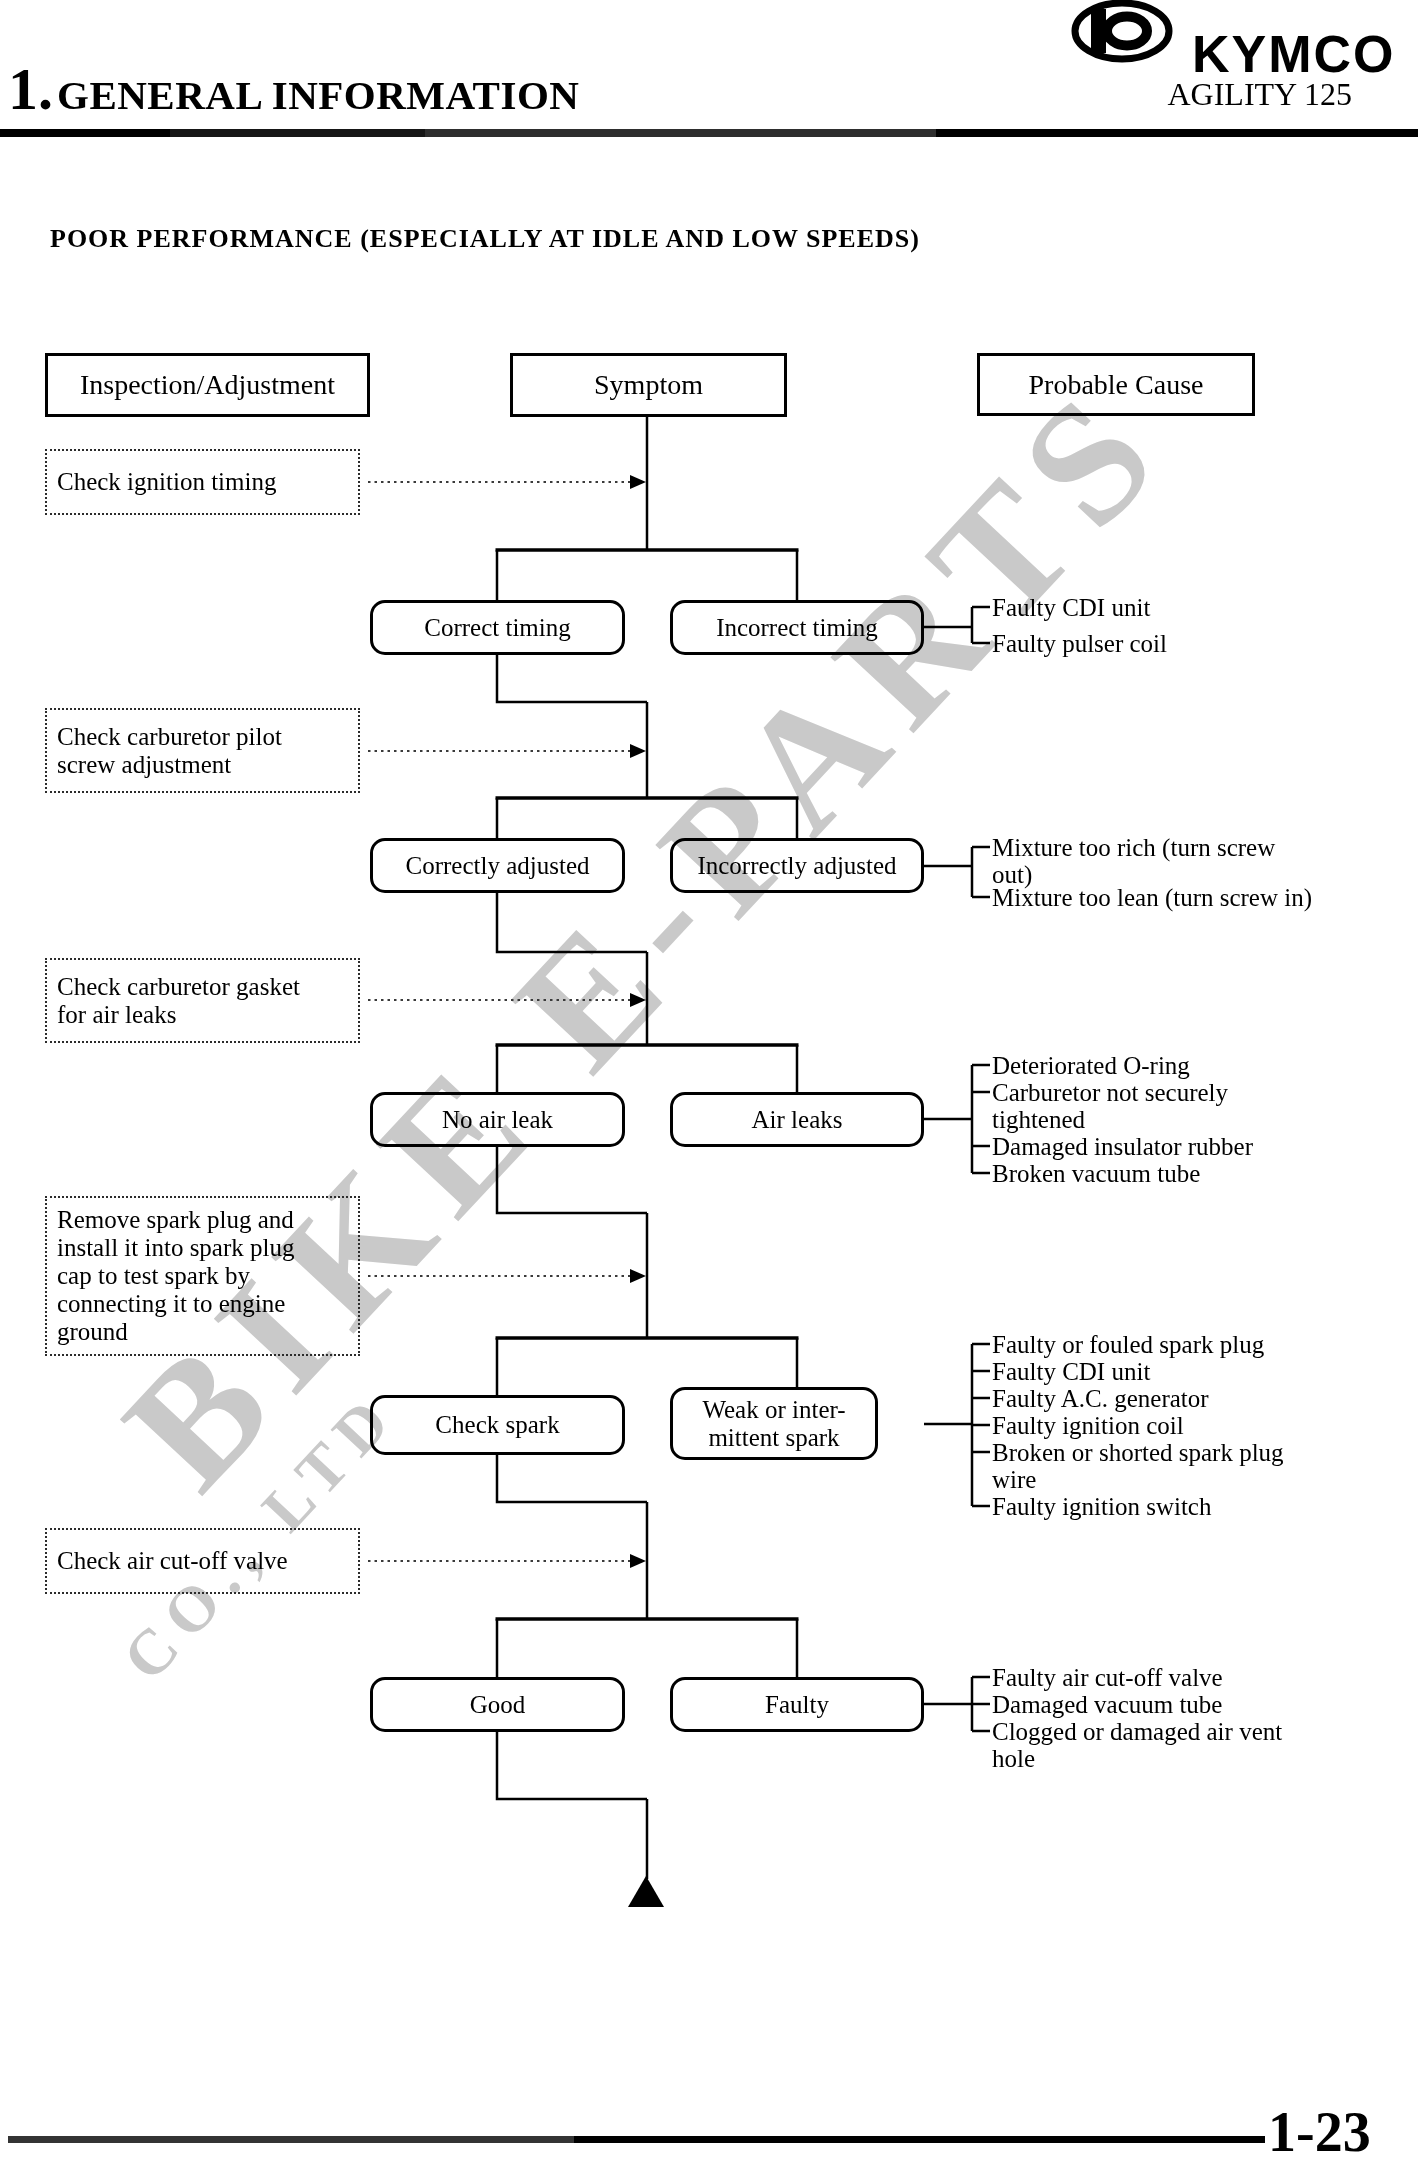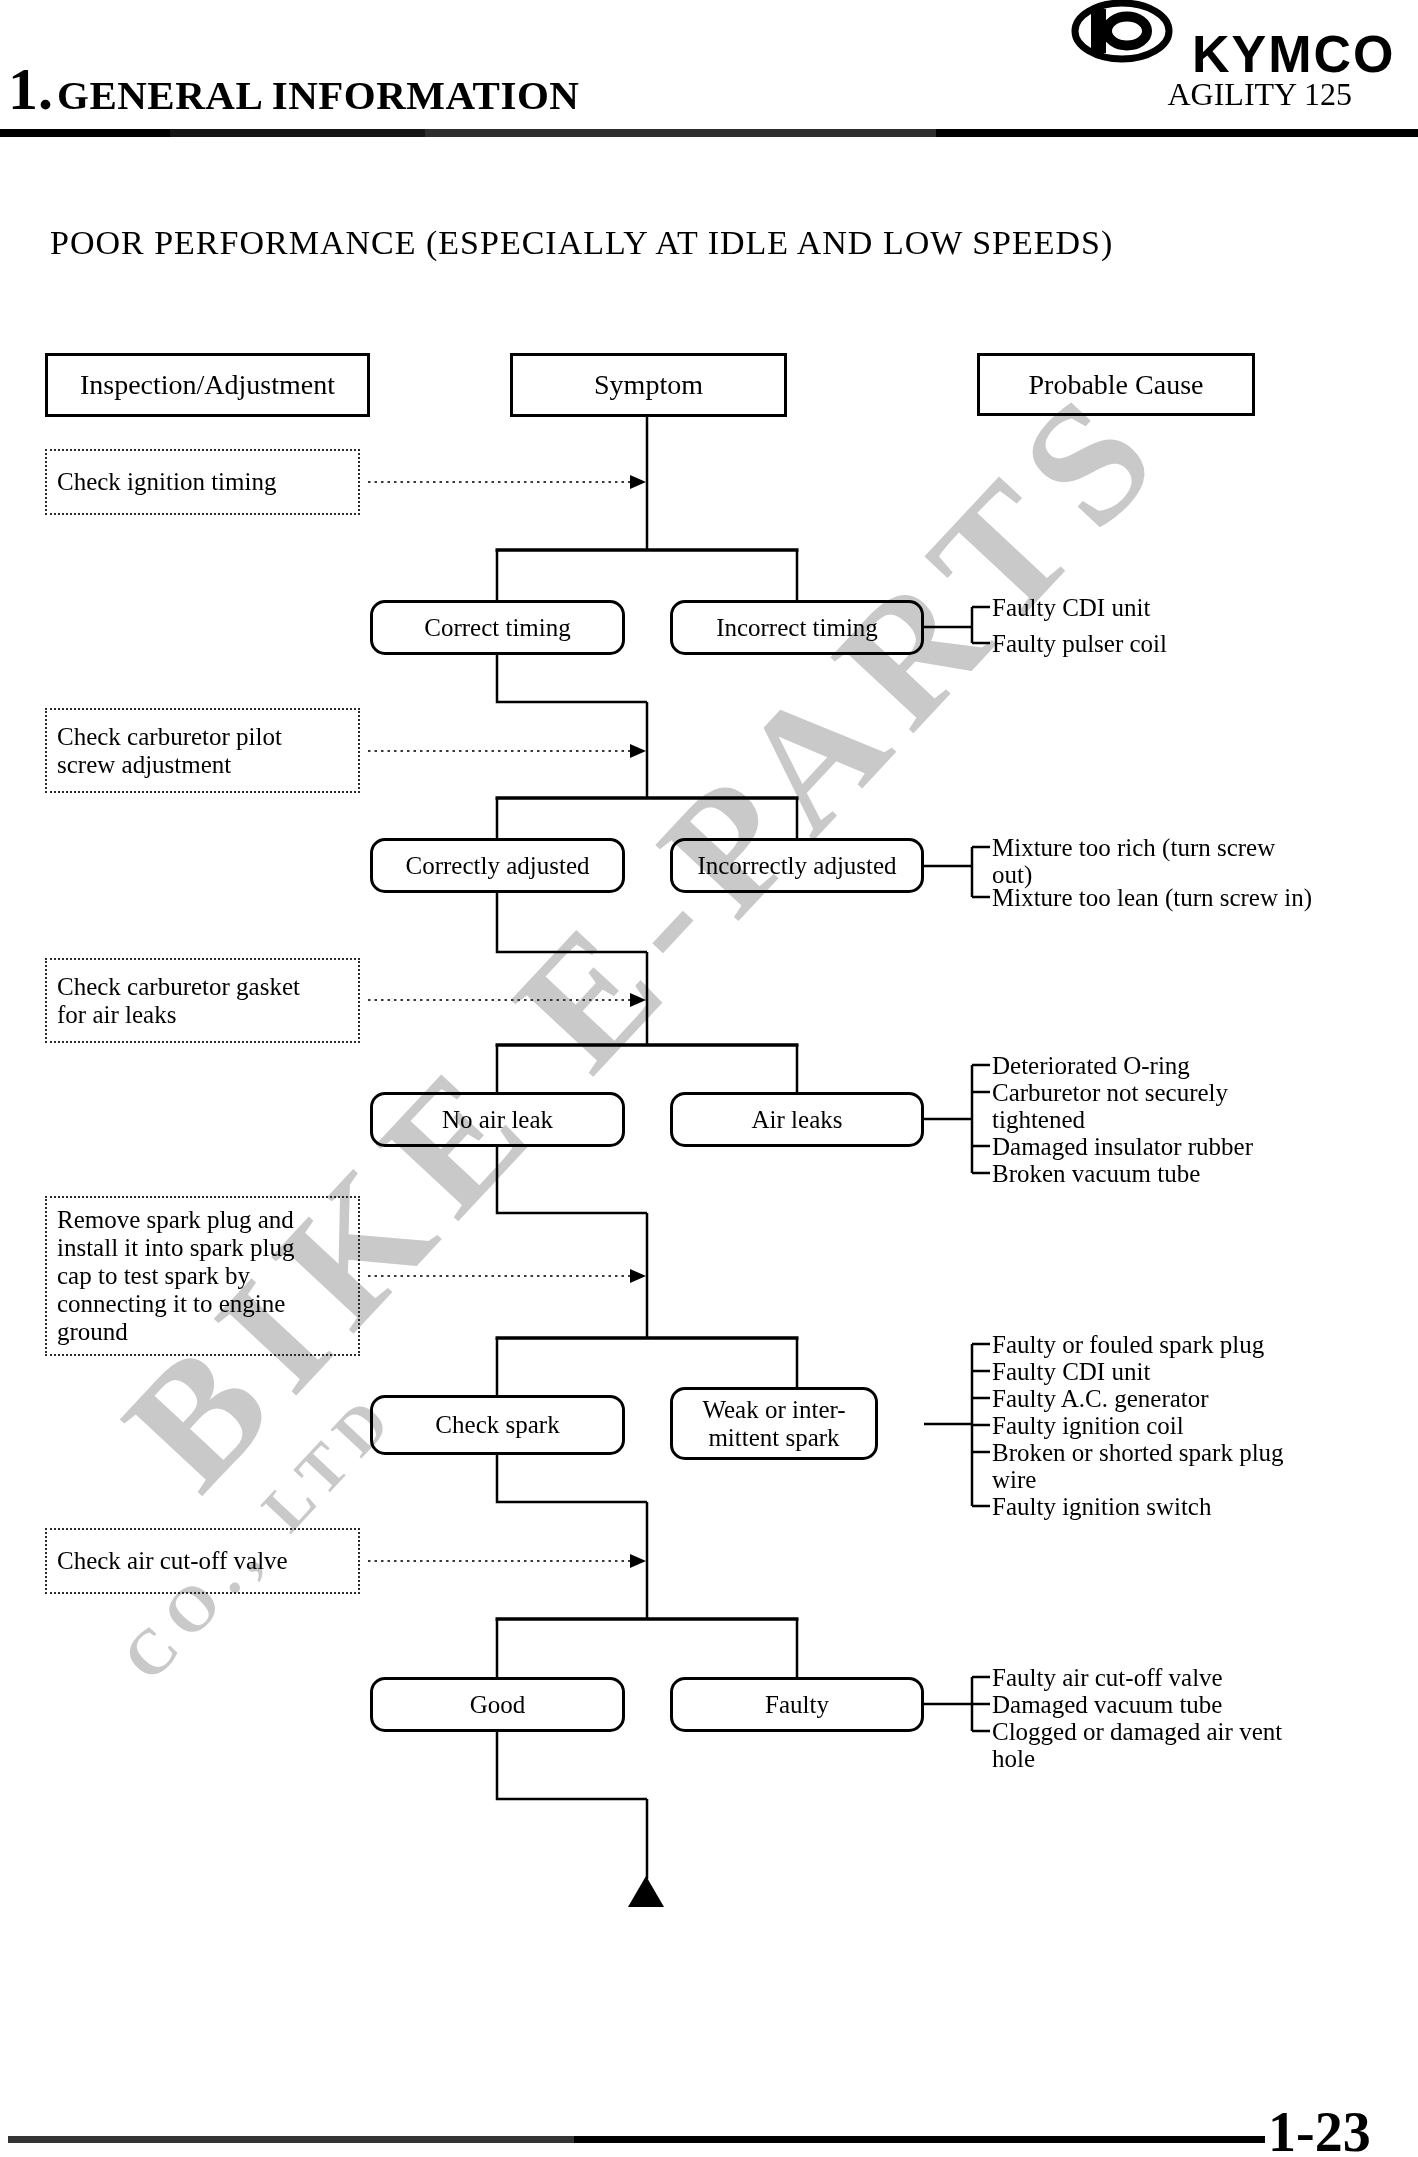--- a/index.html
+++ b/index.html
@@ -25,21 +25,21 @@
   .section-heading .rest { font-size:41px; font-weight:bold; letter-spacing:0.5px; }
   .model {
     position:absolute; left:1060px; top:76px; width:292px; text-align:right;
     font-size:32px; font-weight:normal; z-index:2;
   }
   .top-rule {
     position:absolute; left:0; top:129px; width:1418px; height:8px; z-index:2;
     background:linear-gradient(to right,#000 0 12%,#161616 12% 30%,#2e2e2e 30% 66%,#000 66% 100%);
   }
   .page-title {
-    position:absolute; left:50px; top:224px; font-size:34px; font-weight:normal;
+    position:absolute; left:50px; top:224px; font-size:26px; font-weight:bold;
     letter-spacing:1px; z-index:2; white-space:nowrap;
   }
   
   .hbox, .nbox {
     position:absolute; box-sizing:border-box; border:3px solid #000;
     display:flex; align-items:center; justify-content:center; text-align:center;
     background:transparent; z-index:2; white-space:pre-line;
   }
   .hbox { font-size:28px; }
   .nbox { font-size:25px; line-height:28px;border-radius:15px; }

